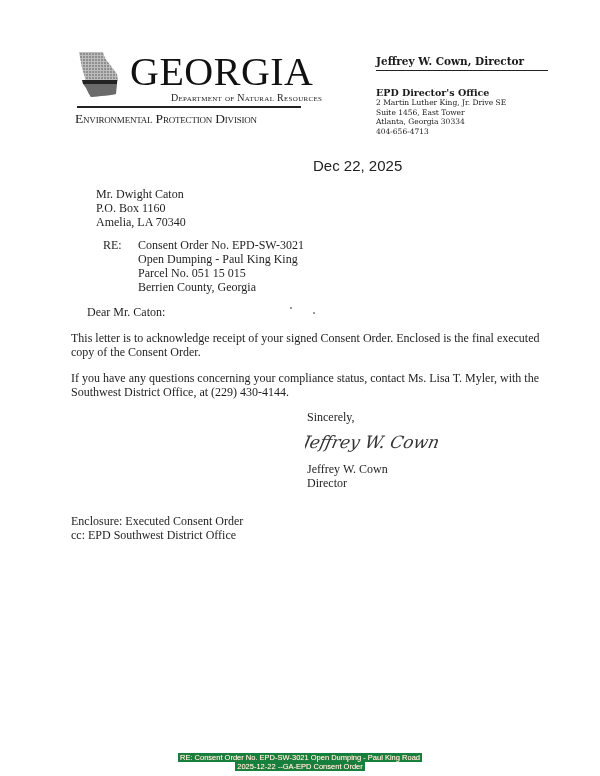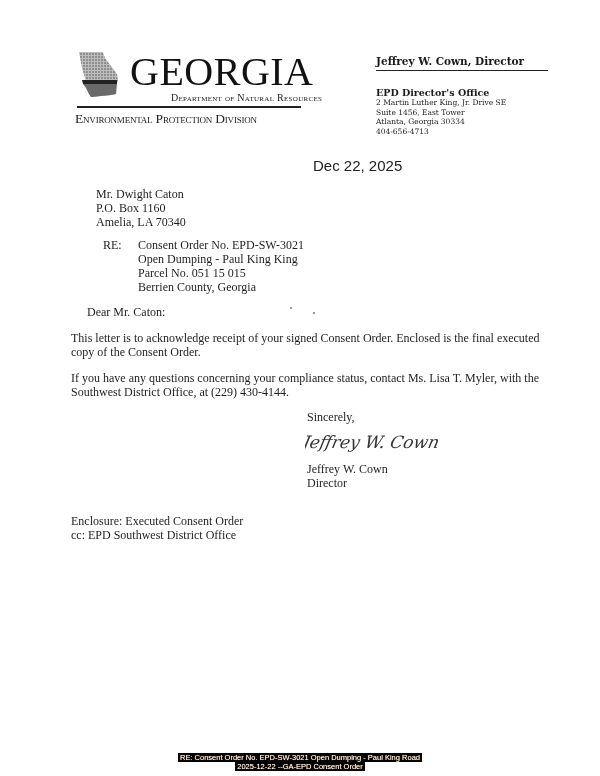--- a/index.html
+++ b/index.html
@@ -32,21 +32,21 @@
     .closing { position: absolute; left: 307px; top: 410px; }
     .signature { position: absolute; left: 305px; top: 424px; width: 140px; height: 34px; }
     .signer { position: absolute; left: 307px; top: 462px; }
     .enclosures { position: absolute; left: 71px; top: 514px; }
     .line { white-space: nowrap; display: block; }
 
     .speck { position: absolute; width: 2px; height: 2px; background: #999; }
 
     
     .footer { position: absolute; left: 0; top: 753px; width: 600px; text-align: center; font-family: "Liberation Sans", sans-serif; font-size: 7.5px; line-height: 9px; color: #fff; }
-    .footer span { background: #000000; color: #ffffff; padding: 0 2px; display: inline-block; text-shadow: 0 0 1px #c07a3a; }
+    .footer span { background: #15803d; color: #ffffff; padding: 0 2px; display: inline-block; text-shadow: 0 0 1px #c07a3a; }
   </style>
 </head>
 <body>
 
 <div class="page">
 
   <div class="logo">
     <svg class="state-map" viewBox="0 0 44 52">
       <defs>
         <pattern id="dots" width="3" height="3" patternUnits="userSpaceOnUse">

